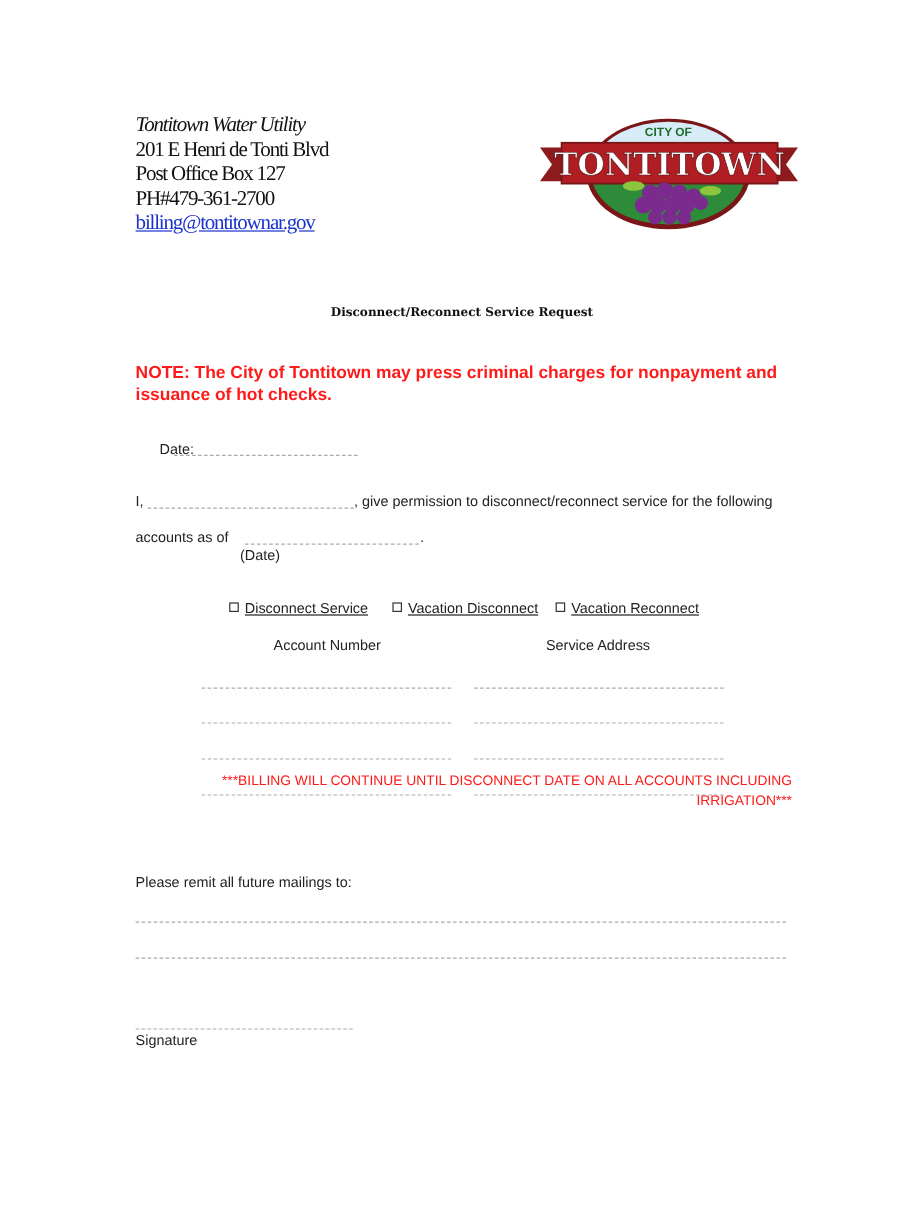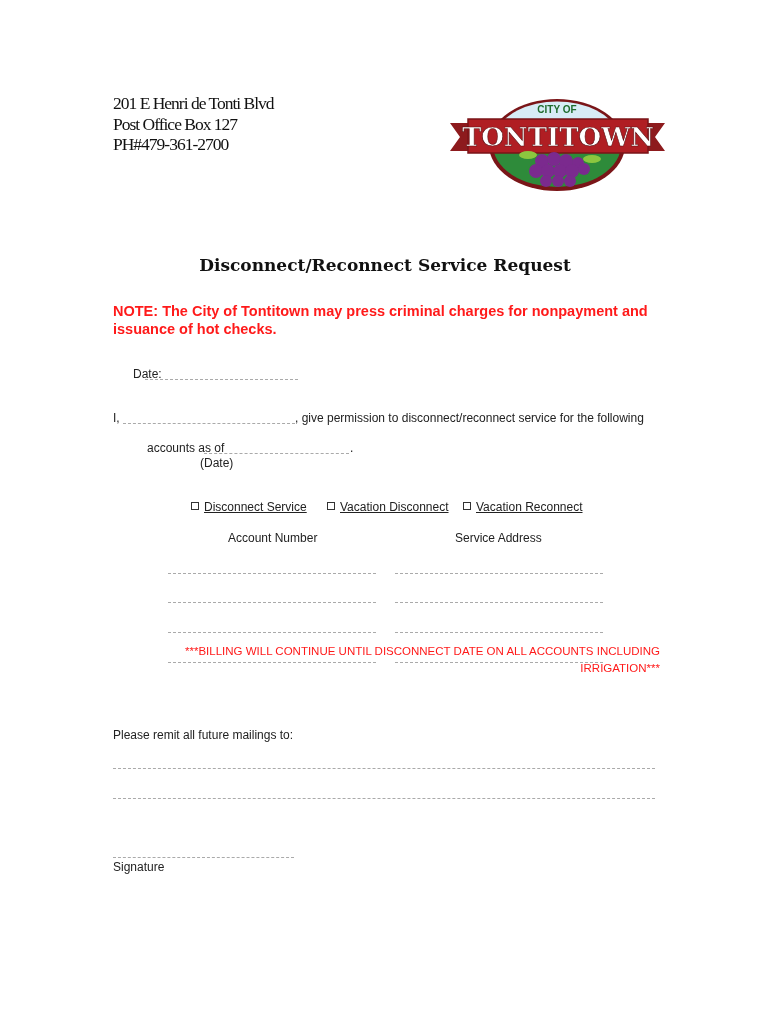--- a/index.html
+++ b/index.html
@@ -39,21 +39,21 @@
       height: 100px;
     }
 
     .title {
       left: 0;
       width: 770px;
       top: 255px;
       text-align: center;
       font-family: "DejaVu Serif", serif;
       font-weight: bold;
-      font-size: 17px;
+      font-size: 10px;
       color: #111;
     }
 
     .note {
       left: 113px;
       top: 302px;
       width: 560px;
       font-weight: bold;
       font-size: 14.5px;
       line-height: 18px;
@@ -89,23 +89,25 @@
       font-weight: normal;
       font-size: 11.5px;
       line-height: 17px;
       color: #ff1a1a;
     }
   </style>
 </head>
 <body>
 
 <div class="abs addr">
+  <div class="org">Tontitown Water Utility</div>
   <div>201 E Henri de Tonti Blvd</div>
   <div>Post Office Box 127</div>
   <div>PH#479-361-2700</div>
+  <div class="email">billing@tontitownar.gov</div>
 </div>
 
 <div class="abs logo">
   <svg width="215" height="100" viewBox="0 0 215 100">
 
     <ellipse cx="107" cy="52" rx="68" ry="46" fill="#7a1518"></ellipse>
     <ellipse cx="107" cy="52" rx="64" ry="42" fill="#2e8b3a"></ellipse>
     <path d="M45,40 A64,42 0 0 1 169,40 Z" fill="#d7ecf6"></path>
     <path d="M45,40 Q60,30 75,35 Q90,26 105,33 Q120,24 135,32 Q150,27 169,40 Z" fill="#3d9a45"></path>
 
@@ -145,21 +147,21 @@
   <span>Date:</span>
 </div>
 <div class="blank-abs" style="left:145px; top:379px; width:153px;"></div>
 
 <div class="abs line-text" style="left:113px; top:411px;">
   <span>I,</span>
 </div>
 <div class="blank-abs" style="left:123px; top:423px; width:172px;"></div>
 <div class="abs line-text" style="left:295px; top:411px;text-align:center;">, give permission to disconnect/reconnect service for the following</div>
 
-<div class="abs line-text" style="left:113px; top:441px;margin-left:34px;">accounts as of</div>
+<div class="abs line-text" style="left:113px; top:441px;">accounts as of</div>
 <div class="blank-abs" style="left:204px; top:453px; width:145px;"></div>
 <div class="abs line-text" style="left:350px; top:441px;">.</div>
 <div class="abs line-text" style="left:200px; top:456px;">(Date)</div>
 
 <div class="abs checkbox-row" style="left:191px; top:500px;">
   <span class="cb"></span><span>Disconnect Service</span>
 </div>
 <div class="abs checkbox-row" style="left:327px; top:500px;">
   <span class="cb"></span><span>Vacation Disconnect</span>
 </div>

